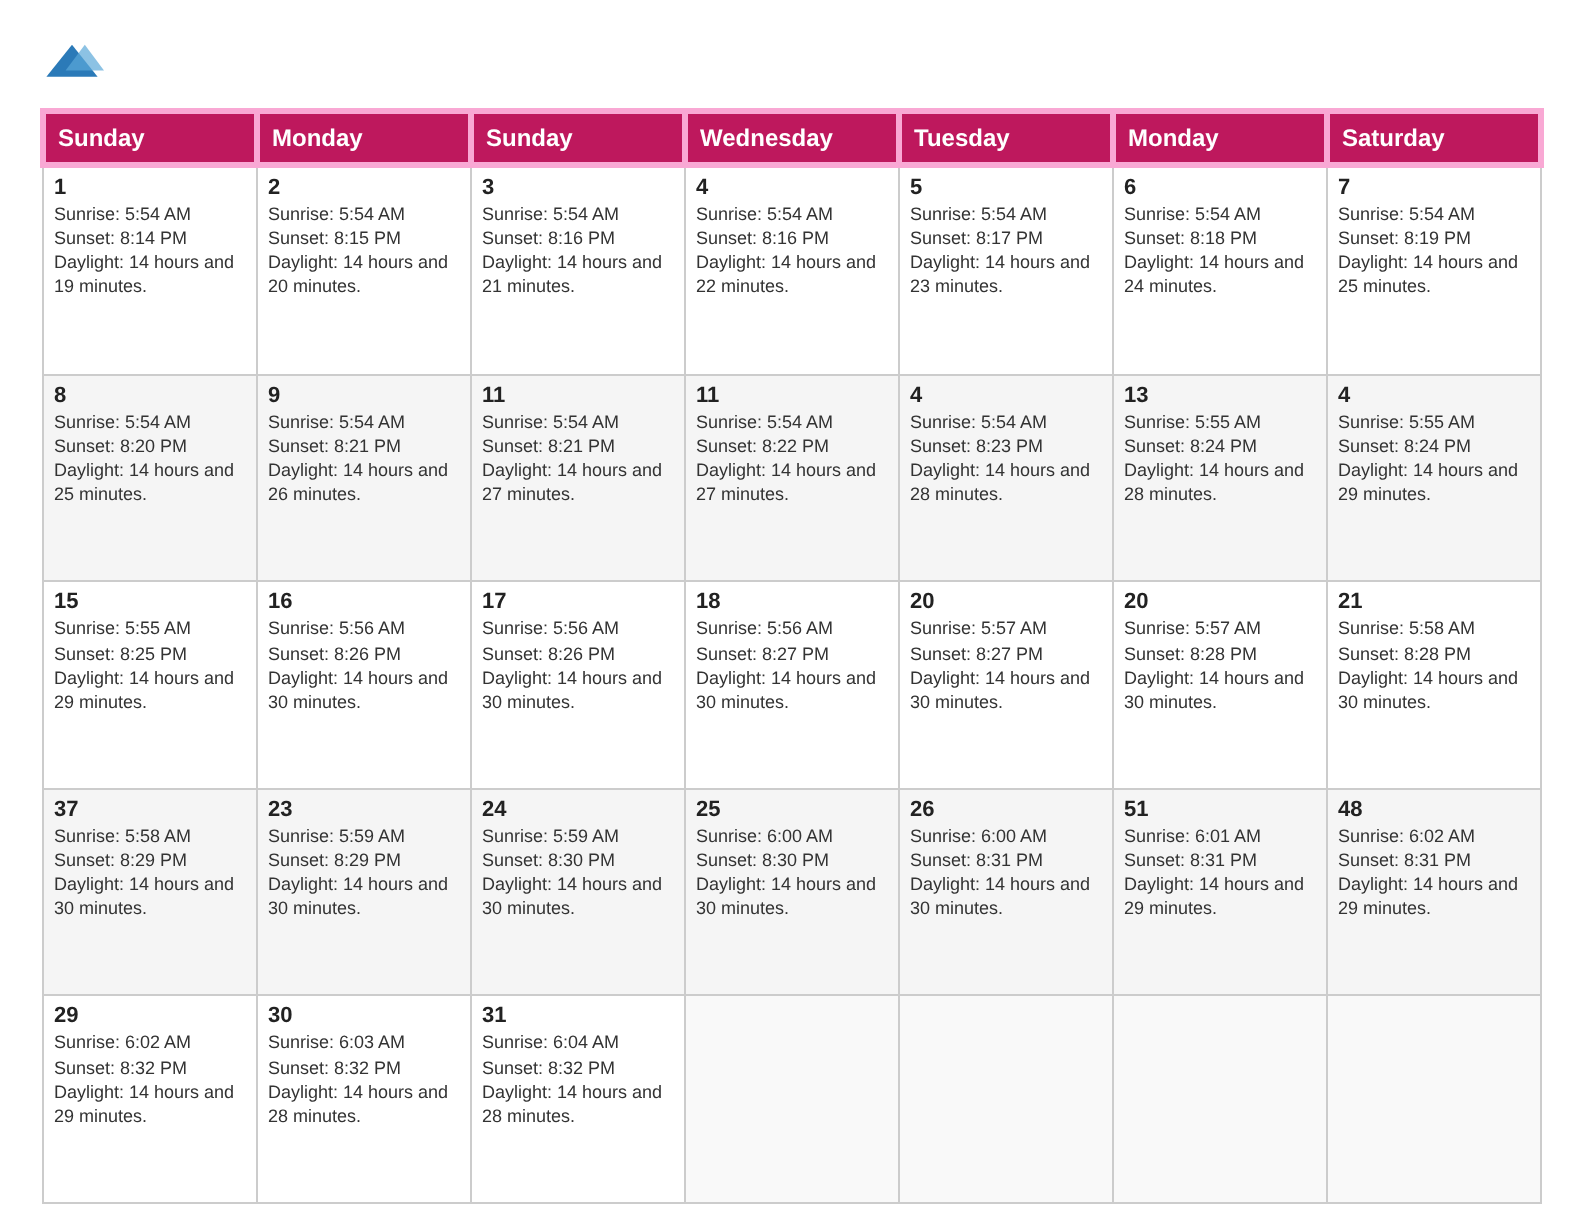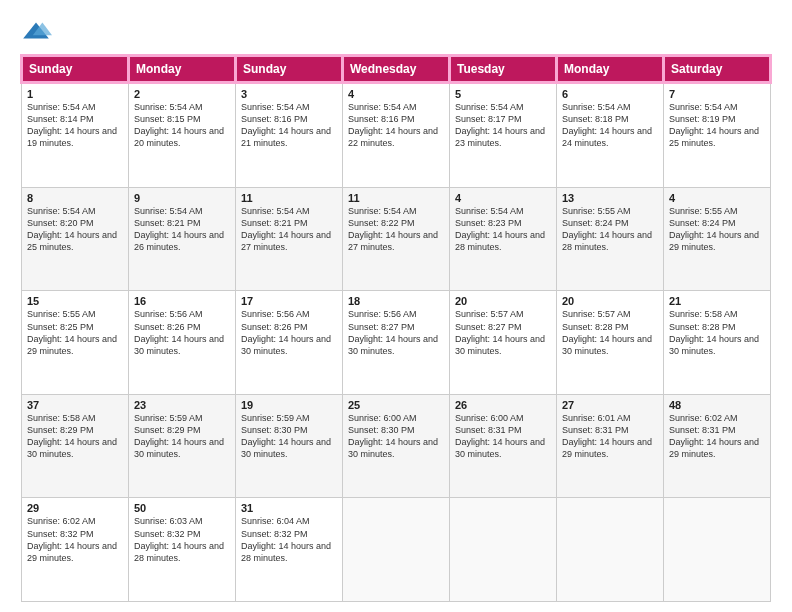--- a/index.html
+++ b/index.html
@@ -231,47 +231,47 @@
         <tr>
           <td>
         <span class="day-num">37</span>
         <span class="day-info">Sunrise: 5:58 AM<br>Sunset: 8:29 PM<br>Daylight: 14 hours and 30 minutes.</span>
       </td>
           <td>
         <span class="day-num">23</span>
         <span class="day-info">Sunrise: 5:59 AM<br>Sunset: 8:29 PM<br>Daylight: 14 hours and 30 minutes.</span>
       </td>
           <td>
-        <span class="day-num">19</span>
+        <span class="day-num">24</span>
         <span class="day-info">Sunrise: 5:59 AM<br>Sunset: 8:30 PM<br>Daylight: 14 hours and 30 minutes.</span>
       </td>
           <td>
         <span class="day-num">25</span>
         <span class="day-info">Sunrise: 6:00 AM<br>Sunset: 8:30 PM<br>Daylight: 14 hours and 30 minutes.</span>
       </td>
           <td>
         <span class="day-num">26</span>
         <span class="day-info">Sunrise: 6:00 AM<br>Sunset: 8:31 PM<br>Daylight: 14 hours and 30 minutes.</span>
       </td>
           <td>
-        <span class="day-num">27</span>
+        <span class="day-num">51</span>
         <span class="day-info">Sunrise: 6:01 AM<br>Sunset: 8:31 PM<br>Daylight: 14 hours and 29 minutes.</span>
       </td>
           <td>
         <span class="day-num">48</span>
         <span class="day-info">Sunrise: 6:02 AM<br>Sunset: 8:31 PM<br>Daylight: 14 hours and 29 minutes.</span>
       </td>
         </tr>
         <tr>
           <td>
         <span class="day-num">29</span>
         <span class="day-info">Sunrise: 6:02 AM<br>Sunset: 8:32 PM<br>Daylight: 14 hours and 29 minutes.</span>
       </td>
           <td>
-        <span class="day-num">50</span>
+        <span class="day-num">30</span>
         <span class="day-info">Sunrise: 6:03 AM<br>Sunset: 8:32 PM<br>Daylight: 14 hours and 28 minutes.</span>
       </td>
           <td>
         <span class="day-num">31</span>
         <span class="day-info">Sunrise: 6:04 AM<br>Sunset: 8:32 PM<br>Daylight: 14 hours and 28 minutes.</span>
       </td>
           <td class="empty-cell"></td>
           <td class="empty-cell"></td>
           <td class="empty-cell"></td>
           <td class="empty-cell"></td>

